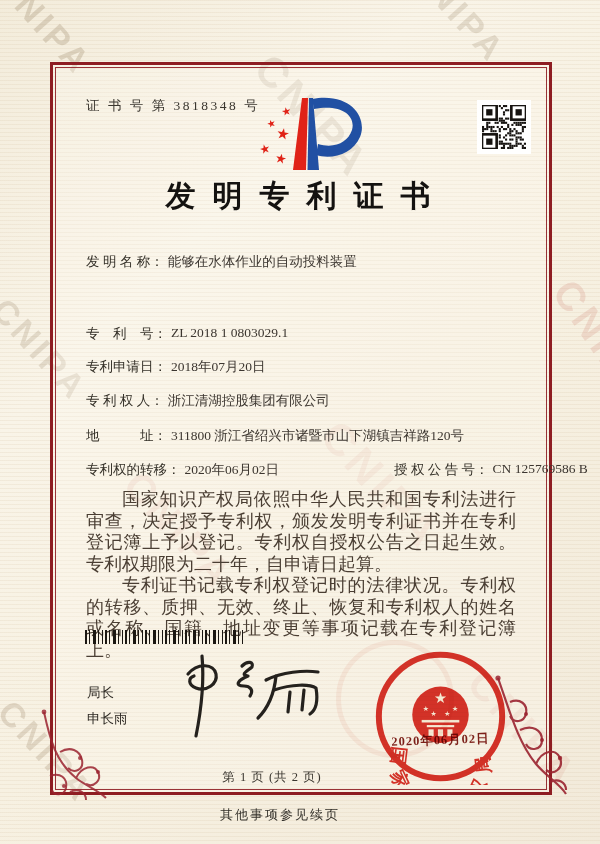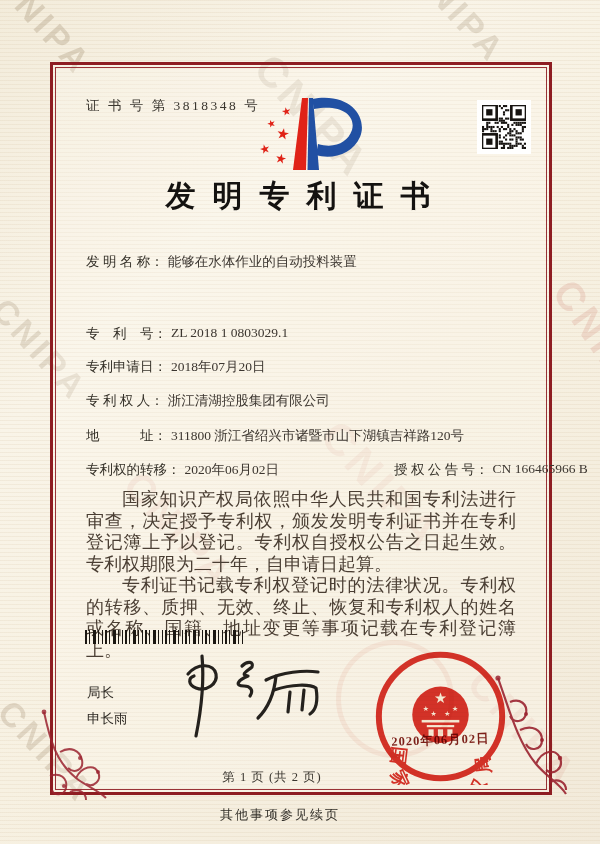--- a/index.html
+++ b/index.html
@@ -237,21 +237,21 @@
   </div>
   <div class="field-row" style="top:392px;">
     <span class="lbl">专 利 权 人：</span><span class="val">浙江清湖控股集团有限公司</span>
   </div>
   <div class="field-row" style="top:427px;">
     <span class="lbl">地　　　址：</span><span class="val">311800 浙江省绍兴市诸暨市山下湖镇吉祥路120号</span>
   </div>
   <div class="field-row" style="top:461px; width:430px;">
     <span class="lbl">专利权的转移：</span><span class="val">2020年06月02日</span>
     <span class="pair2">
-      <span class="lbl">授 权 公 告 号：</span><span class="val">CN 166465966 B</span>
+      <span class="lbl">授 权 公 告 号：</span><span class="val">CN 125769586 B</span>
     </span>
   </div>
 
   <div class="body-text">
     <p>国家知识产权局依照中华人民共和国专利法进行审查，决定授予专利权，颁发发明专利证书并在专利登记簿上予以登记。专利权自授权公告之日起生效。专利权期限为二十年，自申请日起算。</p>
     <p>专利证书记载专利权登记时的法律状况。专利权的转移、质押、无效、终止、恢复和专利权人的姓名或名称、国籍、地址变更等事项记载在专利登记簿上。</p>
   </div>
 
   <div class="barcode"></div>
 

